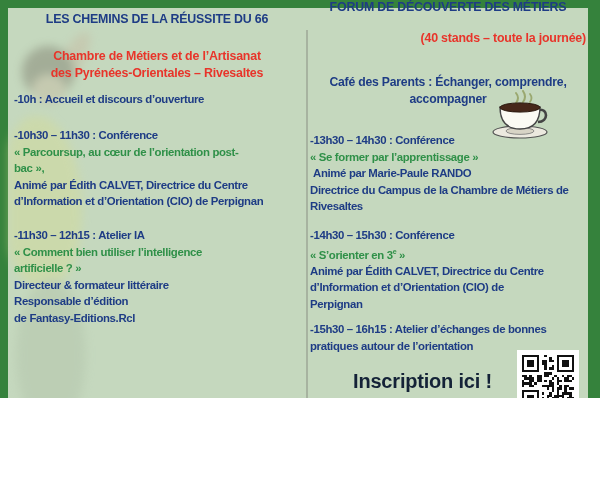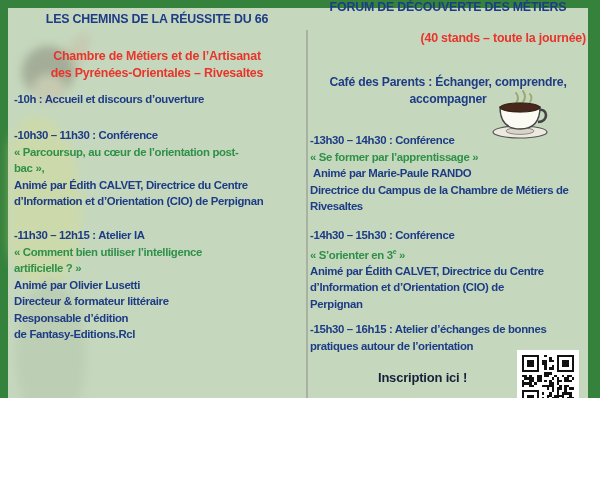--- a/index.html
+++ b/index.html
@@ -24,21 +24,21 @@
   .t-red  { color:#e8342a; }
   .t-green{ color:#2f9048; }
   .hdr { position:absolute; font-weight:700; font-size:12.4px; text-align:center; white-space:nowrap; letter-spacing:-.2px; }
   .line { font-weight:700; font-size:11.4px; letter-spacing:-.35px; white-space:nowrap; }
   .block { position:absolute; line-height:16.5px; }
   .lc { left:14px; width:286px; }
   .rc { left:310px; width:276px; }
   sup { font-size:7px; vertical-align:super; }
 
   .inscription { position:absolute; left:330px; top:370px; width:185px; text-align:center;
-                 font-weight:700; font-size:13px; color:#142237; letter-spacing:-.2px; }
+                 font-weight:700; font-size:20px; color:#142237; letter-spacing:-.2px; }
 
   .qr-box { position:absolute; left:517px; top:350px; width:62px; height:62px; background:#fff; padding:5px; }
   .qr-box svg { width:52px; height:52px; display:block; shape-rendering:crispEdges; fill:#111; }
 
   .cup { position:absolute; left:486px; top:90px; width:72px; height:50px; }
 
   .partner { position:absolute; left:62px; top:457px; color:#fff; font-weight:700; font-size:10.5px; letter-spacing:.3px; white-space:nowrap; }
 
   .logo { position:absolute; background:#fff; overflow:hidden; text-align:center; }
   .logo-fcpe66 { left:2px; top:415px; width:56px; height:65px; padding-top:4px; }
@@ -111,21 +111,20 @@
     <div class="line t-green">« Parcoursup, au cœur de l’orientation post-</div>
     <div class="line t-green">bac »,</div>
     <div class="line t-navy">Animé par Édith CALVET, Directrice du Centre</div>
     <div class="line t-navy">d’Information et d’Orientation (CIO) de Perpignan</div>
   </div>
 
   <div class="block lc" style="top:227px;">
     <div class="line t-navy">-11h30 – 12h15 : Atelier IA</div>
     <div class="line t-green">« Comment bien utiliser l’intelligence</div>
     <div class="line t-green">artificielle ? »</div>
-    <div class="line t-navy">Animé par Olivier Lusetti</div>
     <div class="line t-navy">Directeur &amp; formateur littéraire</div>
     <div class="line t-navy">Responsable d’édition</div>
     <div class="line t-navy">de Fantasy-Editions.Rcl</div>
   </div>
 
   <div class="hdr t-navy rc" style="top:0;">FORUM DE DÉCOUVERTE DES MÉTIERS</div>
   <div class="hdr t-red rc" style="top:31px;text-align:right;">(40 stands – toute la journée)</div>
 
   <div class="hdr t-navy rc" style="top:75px; font-size:12.2px;">Café des Parents : Échanger, comprendre,</div>
   <div class="hdr t-navy rc" style="top:92px; font-size:12.2px;">accompagner</div>

